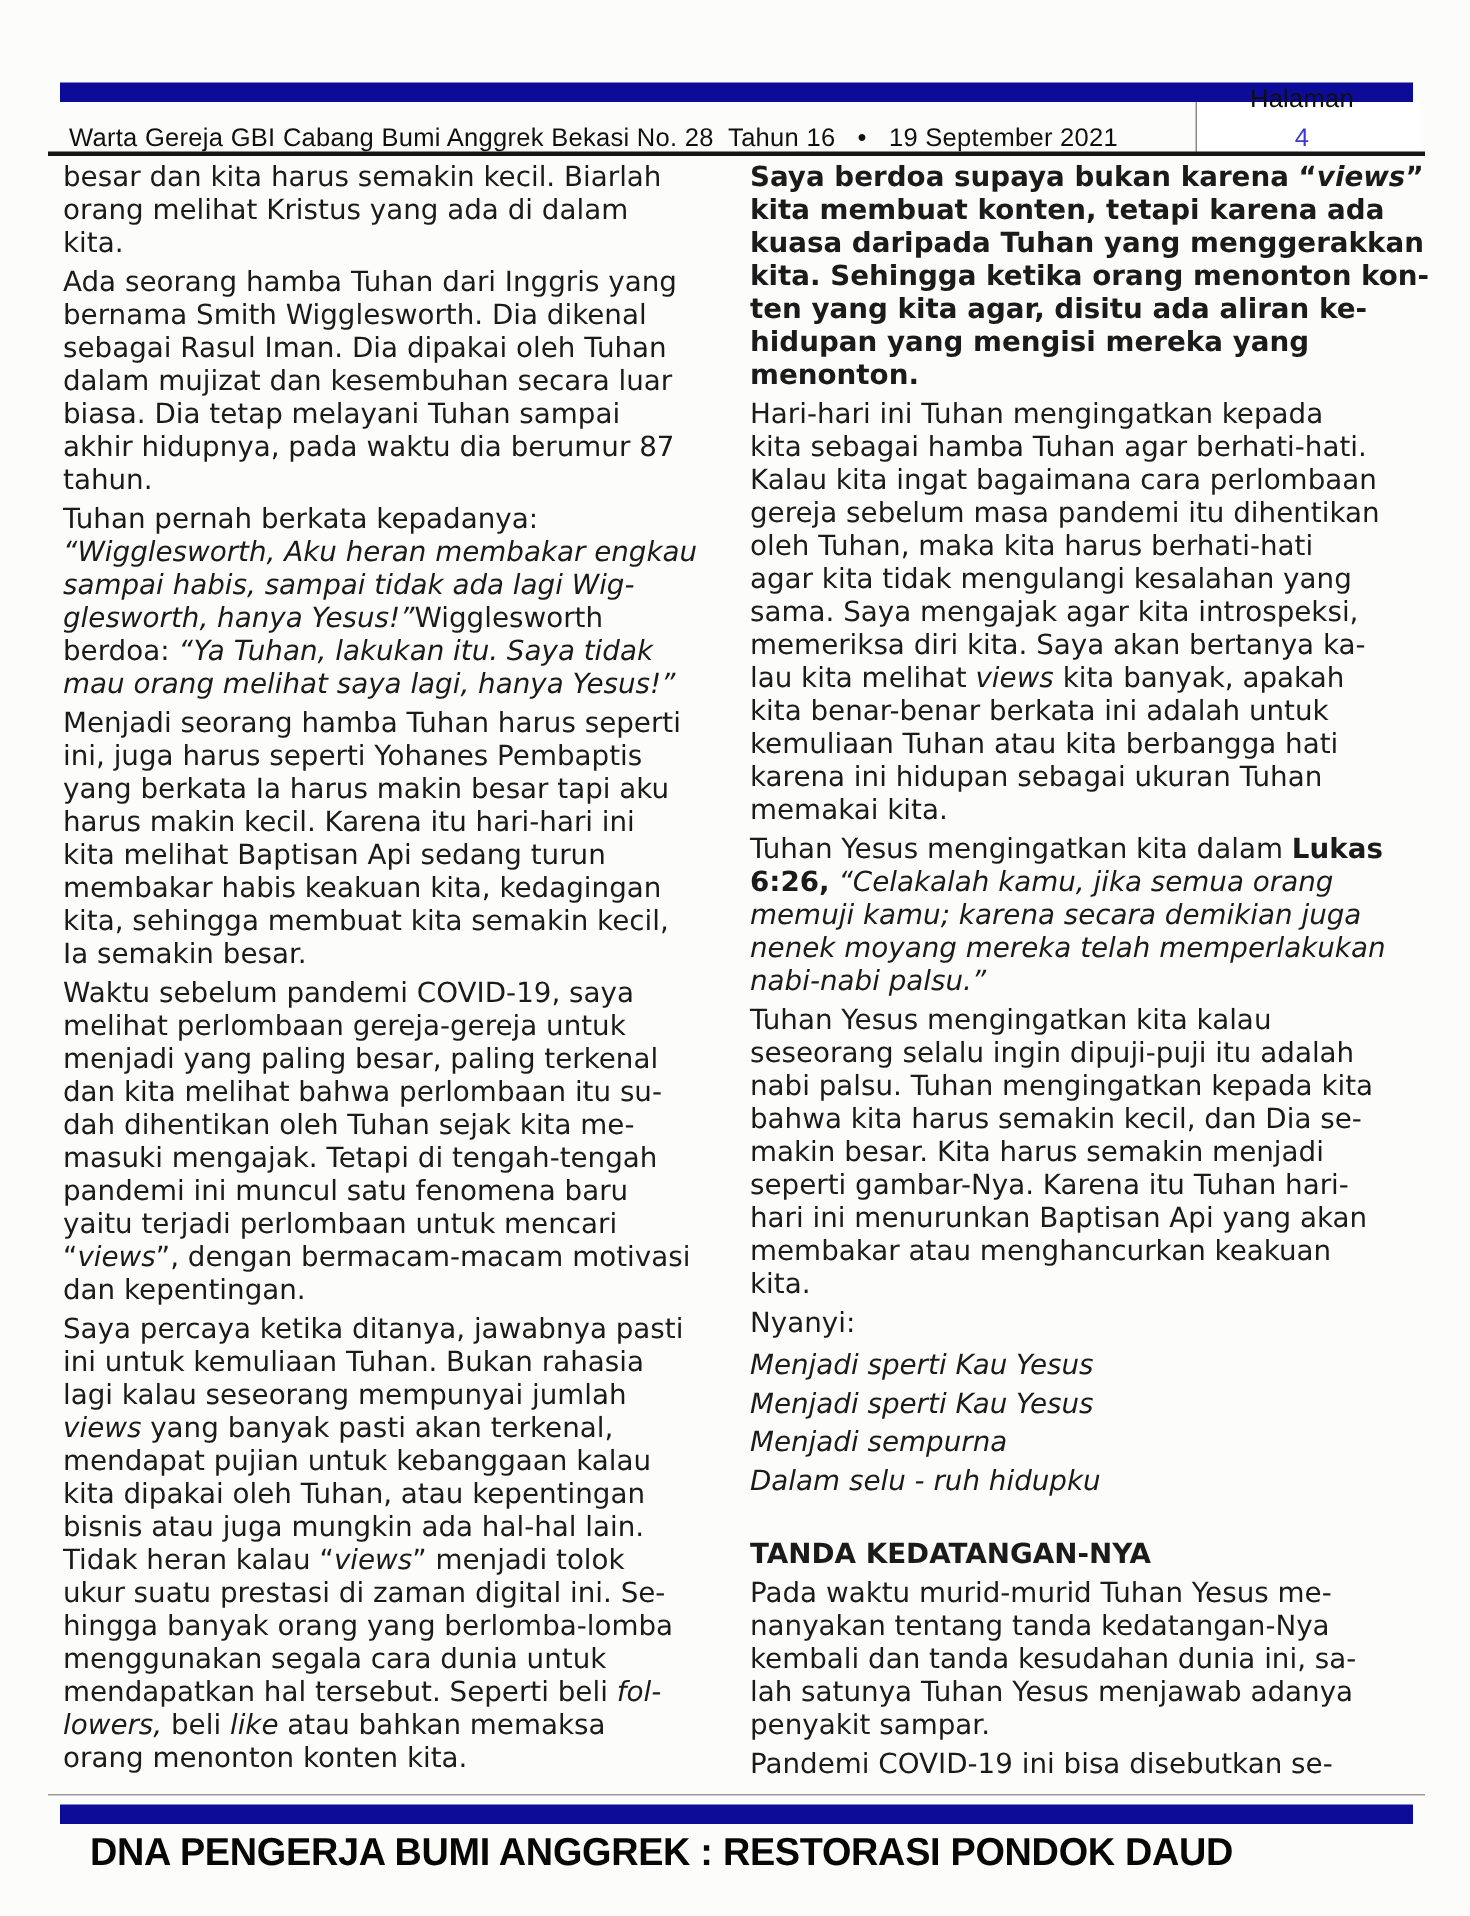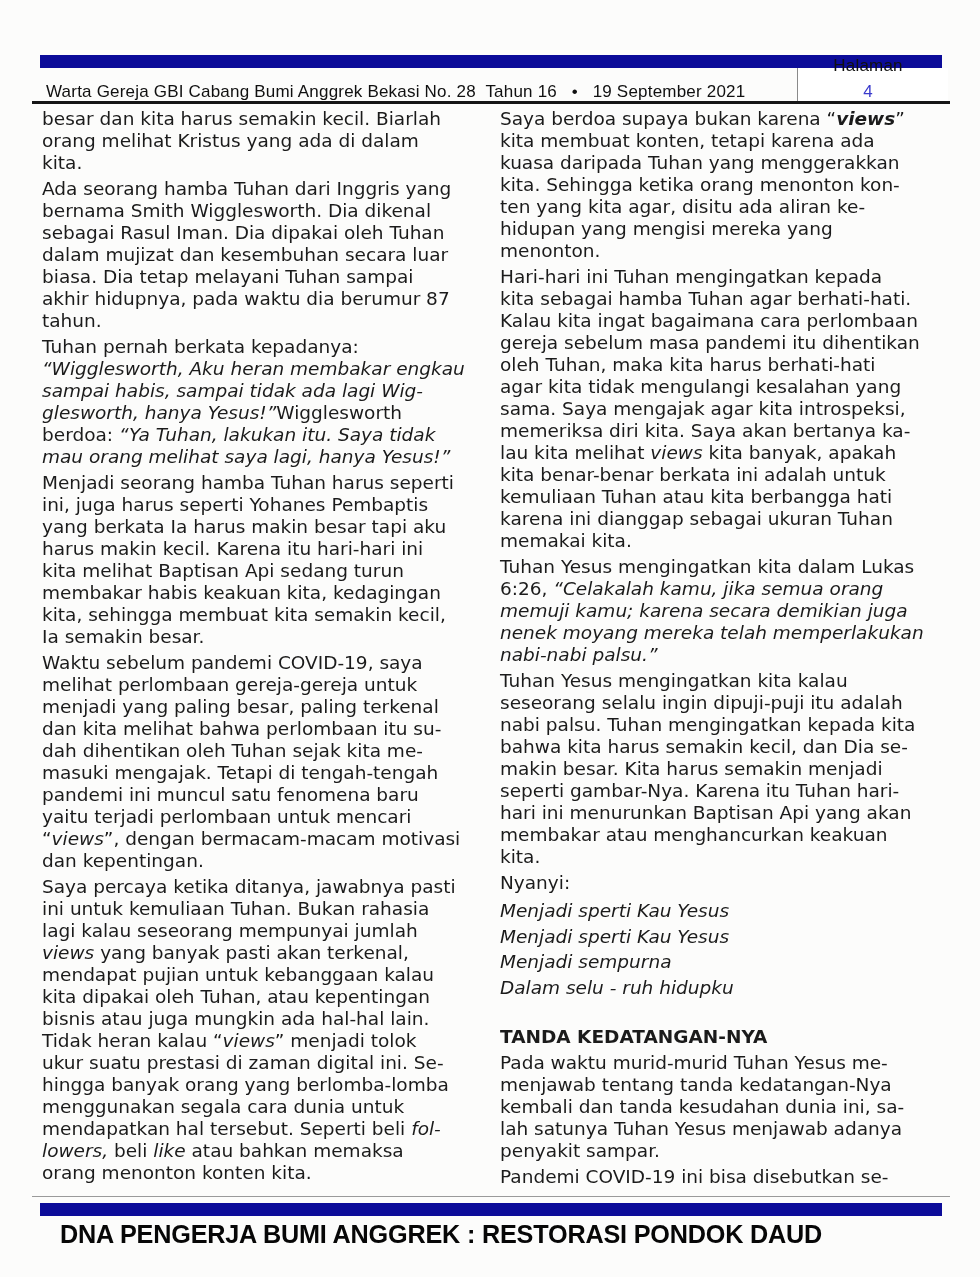--- a/index.html
+++ b/index.html
@@ -21,21 +21,21 @@
     display:flex;align-items:center;justify-content:flex-end;width:140px;padding-right:10px;gap:6px;flex-direction:column;}
   .page-num{color:var(--page-number-blue,#3a3acc);}
   .header-rule{position:absolute;left:32px;top:101px;width:918px;height:3px;background:#161616;}
 
   
   .columns{position:absolute;left:42px;top:108px;width:916px;display:flex;gap:7px;}
   .col{width:451px;}
   .para{margin:0 0 4px 0;}
   .tline{white-space:pre;line-height:22px;font-size:18.5px;}
   .i{font-style:italic}
-  .b{font-weight:400}
+  .b{font-weight:700}
   .bi{font-weight:700;font-style:italic}
   .lyrics .tline{line-height:25.5px;}
   .heading .tline{font-weight:700;}
   .spacer{height:18px;}
 
   
   .footer-rule{position:absolute;left:32px;top:1196px;width:918px;height:1px;background:#9a9a9a;}
   .footer-bar{position:absolute;left:40px;top:1203px;width:902px;height:13px;
     background:var(--accent-bar-blue,#0c0c99);}
   .footer-text{position:absolute;left:60px;top:1219px;
@@ -135,21 +135,21 @@
           <div class="tline"><span>kita sebagai hamba Tuhan agar berhati-hati.</span></div>
           <div class="tline"><span>Kalau kita ingat bagaimana cara perlombaan</span></div>
           <div class="tline"><span>gereja sebelum masa pandemi itu dihentikan</span></div>
           <div class="tline"><span>oleh Tuhan, maka kita harus berhati-hati</span></div>
           <div class="tline"><span>agar kita tidak mengulangi kesalahan yang</span></div>
           <div class="tline"><span>sama. Saya mengajak agar kita introspeksi,</span></div>
           <div class="tline"><span>memeriksa diri kita. Saya akan bertanya ka-</span></div>
           <div class="tline"><span>lau kita melihat </span><span class="i">views</span><span> kita banyak, apakah</span></div>
           <div class="tline"><span>kita benar-benar berkata ini adalah untuk</span></div>
           <div class="tline"><span>kemuliaan Tuhan atau kita berbangga hati</span></div>
-          <div class="tline"><span>karena ini dianggap sebagai ukuran Tuhan</span></div>
+          <div class="tline"><span>karena ini hidupan sebagai ukuran Tuhan</span></div>
           <div class="tline"><span>memakai kita.</span></div>
         </div>
         <div class="para">
           <div class="tline"><span>Tuhan Yesus mengingatkan kita dalam </span><span class="b">Lukas</span></div>
           <div class="tline"><span class="b">6:26,</span><span class="i"> “Celakalah kamu, jika semua orang</span></div>
           <div class="tline"><span class="i">memuji kamu; karena secara demikian juga</span></div>
           <div class="tline"><span class="i">nenek moyang mereka telah memperlakukan</span></div>
           <div class="tline"><span class="i">nabi-nabi palsu.”</span></div>
         </div>
         <div class="para">
@@ -171,21 +171,21 @@
           <div class="tline"><span class="i">Menjadi sperti Kau Yesus</span></div>
           <div class="tline"><span class="i">Menjadi sempurna</span></div>
           <div class="tline"><span class="i">Dalam selu - ruh hidupku</span></div>
         </div>
         <div class="para spacer"></div>
         <div class="para heading">
           <div class="tline"><span>TANDA KEDATANGAN-NYA</span></div>
         </div>
         <div class="para">
           <div class="tline"><span>Pada waktu murid-murid Tuhan Yesus me-</span></div>
-          <div class="tline"><span>menjawab tentang tanda kedatangan-Nya</span></div>
+          <div class="tline"><span>nanyakan tentang tanda kedatangan-Nya</span></div>
           <div class="tline"><span>kembali dan tanda kesudahan dunia ini, sa-</span></div>
           <div class="tline"><span>lah satunya Tuhan Yesus menjawab adanya</span></div>
           <div class="tline"><span>penyakit sampar.</span></div>
         </div>
         <div class="para">
           <div class="tline"><span>Pandemi COVID-19 ini bisa disebutkan se-</span></div>
         </div>
       </div>
   </div>
 

